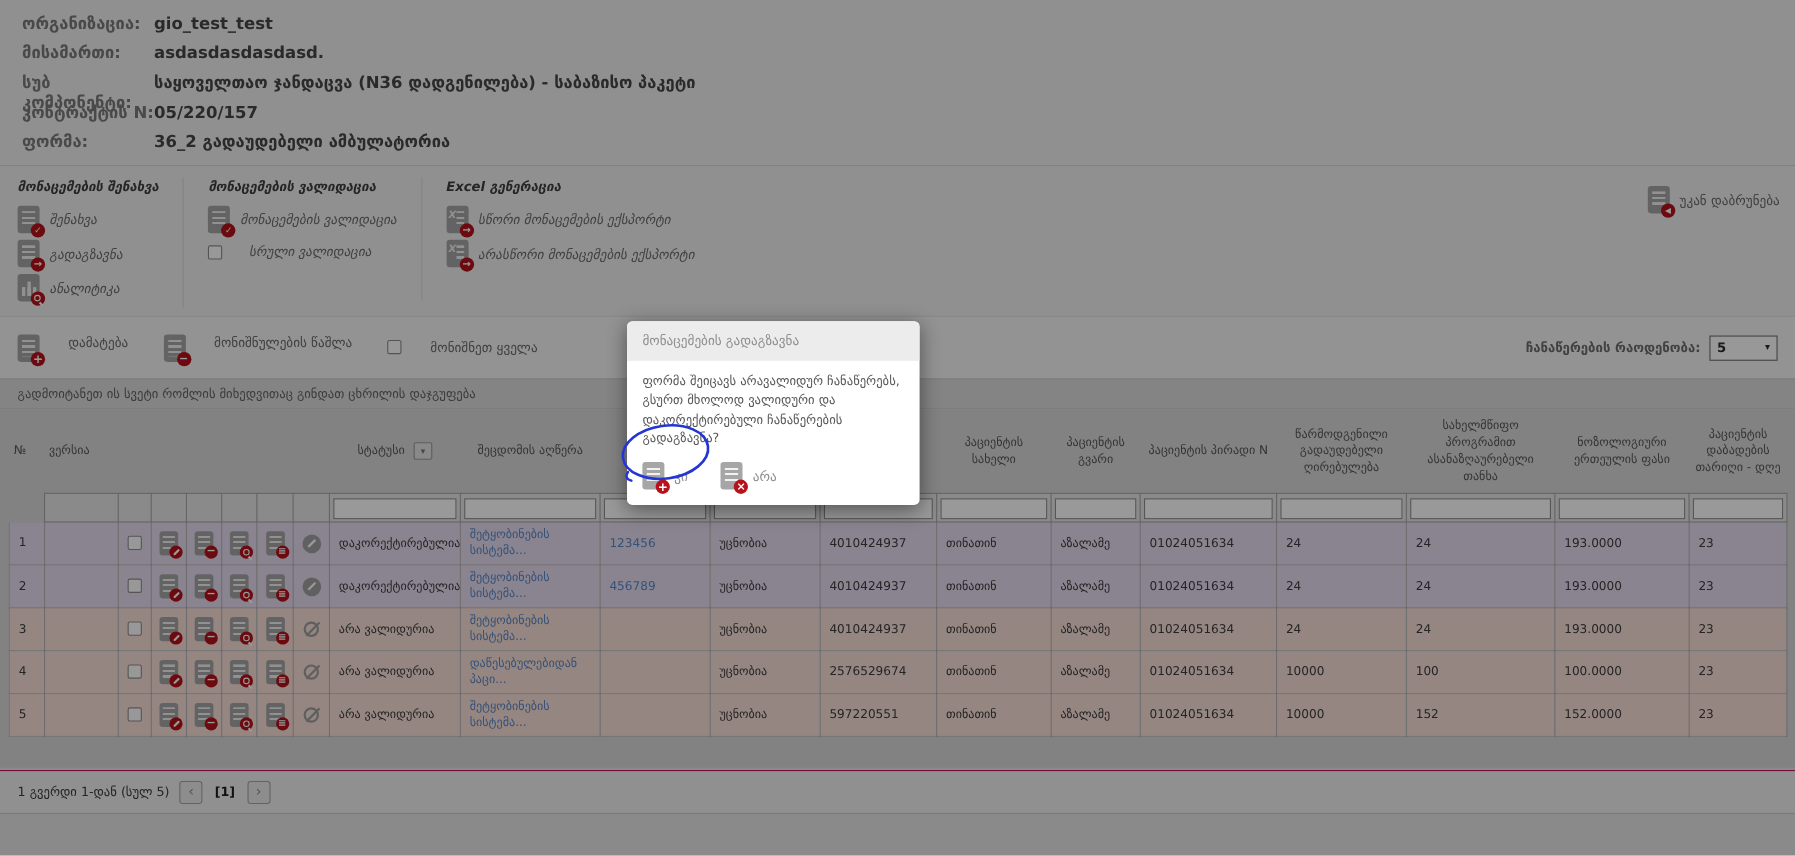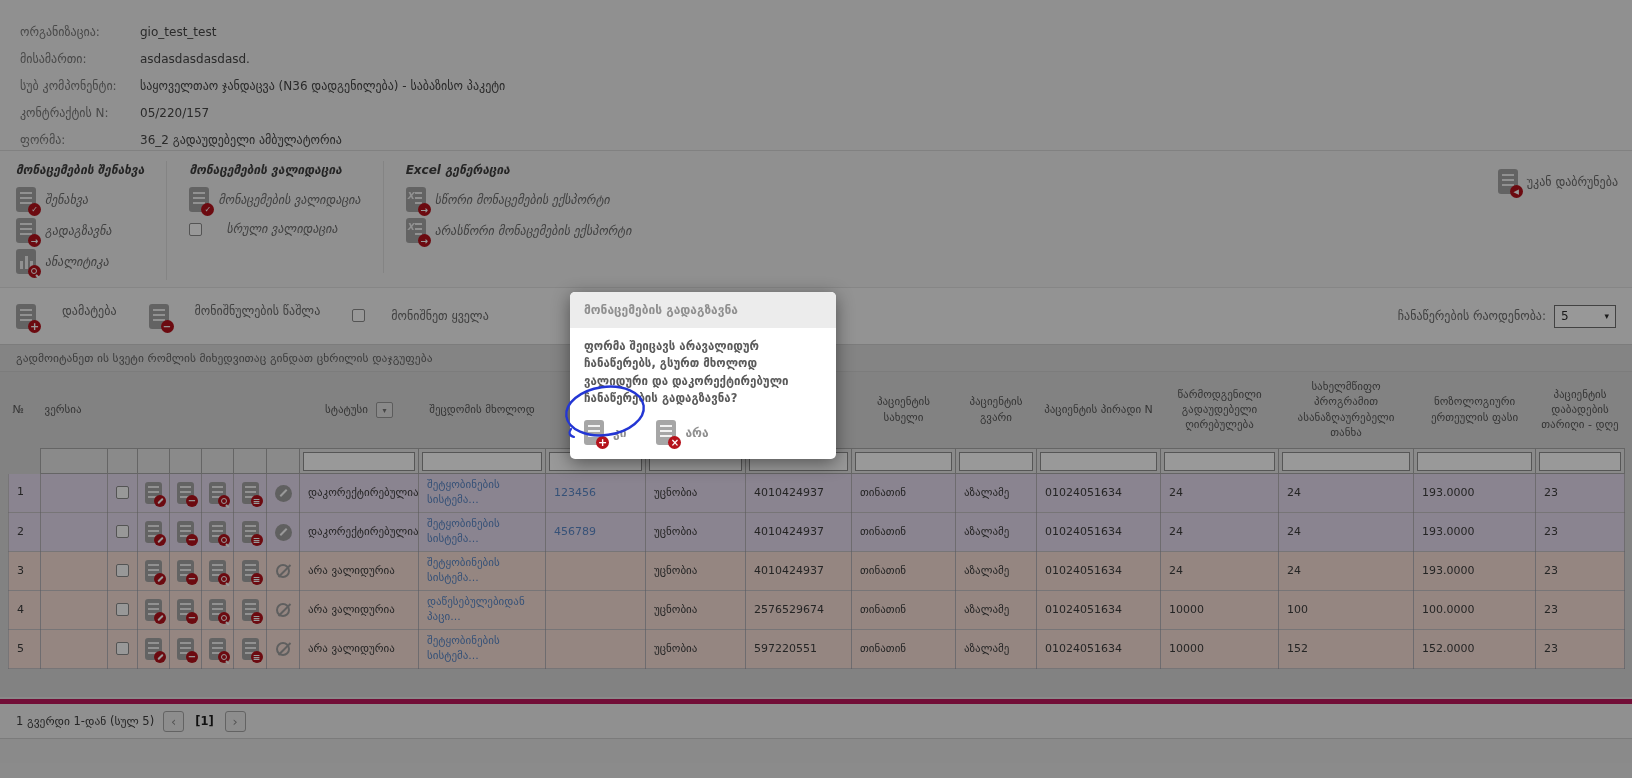--- a/index.html
+++ b/index.html
@@ -5,21 +5,21 @@
   * { box-sizing: border-box; }
   body { margin: 0; }
   .page {
     position: relative; width: 1632px; height: 778px;
     background: #e7e7e7; overflow: hidden;
     font-family: "DejaVu Sans", sans-serif;
   }
 
   
   .info-panel { height: 150px; background: #f0f0f0; padding-top: 12px; }
-  .info-row { display: flex; height: 27px; align-items: flex-end; padding-left: 20px; font-size: 12px; }
+  .info-row { display: flex; height: 27px; align-items: flex-start; padding-left: 20px; font-size: 15px; font-weight: bold; }
   .info-label { width: 120px; color: #7a7a7a; flex: none; }
   .info-value { color: #474747; }
 
   
   .icon-doc { position: relative; display: inline-block; width: 20px; height: 25px; background: #a6a6a6; border-radius: 3px; flex: none; }
   .icon-doc::before { content: ""; position: absolute; left: 4px; right: 4px; top: 5px; height: 15px;
     background: repeating-linear-gradient(to bottom, #f2f2f2 0 2px, transparent 2px 5px); }
   .icon-doc.sm { width: 17px; height: 22px; }
   .icon-doc.sm::before { left: 3px; right: 3px; top: 4px; height: 13px; }
   .icon-doc.excel::before { left: 9px; }
@@ -55,21 +55,21 @@
   .tgroup { padding-right: 22px; margin-right: 22px; border-right: 1px solid #dcdcdc; min-height: 112px; font-style: italic; }
   .tgroup.last { border-right: none; }
   .tgroup-title { font-weight: bold; font-size: 12px; color: #3f3f3f; margin: 2px 0 10px; }
   .tool-btn { display: flex; align-items: center; gap: 9px; margin-bottom: 6px; cursor: pointer; color: #6d6d6d; font-size: 12px; }
   .chk-row { display: flex; align-items: center; gap: 24px; color: #6d6d6d; font-size: 12px; margin-top: 10px; cursor: pointer; }
   .back-btn { position: absolute; right: 14px; top: 18px; display: flex; align-items: center; gap: 9px; color: #6d6d6d; font-size: 12px; cursor: pointer; }
 
   
   .action-bar { height: 57px; background: #f5f5f5; border-top: 1px solid #e0e0e0; display: flex; align-items: center; padding: 0 16px; }
   .action-btn { display: flex; align-items: flex-start; gap: 26px; margin-right: 32px; color: #6d6d6d; font-size: 12px; cursor: pointer; }
-  .records { margin-left: auto; display: flex; align-items: center; gap: 8px; color: #6d6d6d; font-size: 12px; }
+  .records { margin-left: auto; display: flex; align-items: center; gap: 8px; color: #6d6d6d; font-size: 12px; font-weight: bold; }
   .select-box { width: 62px; height: 23px; border: 1px solid #6f6f6f; background: #fdfdfd; display: flex; align-items: center; justify-content: space-between; padding: 0 6px; font-size: 12px; color: #2e2e2e; cursor: pointer; }
   .select-caret { font-size: 9px; color: #2e2e2e; }
 
   
   .group-bar { height: 28px; background: #dcdcdc; border-top: 1px solid #cfcfcf; border-bottom: 1px solid #cfcfcf; display: flex; align-items: center; padding: 0 16px; font-size: 11.5px; color: #666; }
 
   
   .table-wrap { background: #d9d9d9; padding: 0 8px 28px; }
   #grid { border-collapse: collapse; table-layout: fixed; width: 1616px; }
   #grid thead th { height: 76px; font-size: 11px; color: #595959; font-weight: normal; text-align: center; vertical-align: middle; padding: 2px 4px; line-height: 1.4; overflow: hidden; }
@@ -81,27 +81,27 @@
   tr.filter-row input { width: 100%; height: 19px; border: 1px solid #8f8f8f; background: #fff; outline: none; font-size: 11px; padding: 0 4px; }
   #grid tbody td { height: 39px; padding: 2px 8px; font-size: 11px; color: #3d3d3d; border-right: 1px solid rgba(110,100,115,0.30); border-bottom: 1px solid rgba(110,100,115,0.18); overflow: hidden; line-height: 1.35; }
   #grid tbody td:first-child { border-left: 1px solid rgba(110,100,115,0.18); }
   tr.r-valid td { background: #e7dcf0; }
   tr.r-invalid td { background: #f9e0d8; }
   #grid td.c-center { text-align: center; padding: 2px 2px; }
   #grid td.link { color: #5b88c7; cursor: pointer; }
   #grid .icon-doc { vertical-align: middle; }
 
   
-  .footer { height: 40px; background: #f0f0f0; border-top: 5px solid #be185d; border-bottom: 1px solid #cdcdcd; display: flex; align-items: center; padding: 0 16px; gap: 9px; font-size: 11.5px; color: #3d3d3d; margin-top: 2px; }
+  .footer { height: 40px; background: #f0f0f0; border-top: 1px solid #be185d; border-bottom: 1px solid #cdcdcd; display: flex; align-items: center; padding: 0 16px; gap: 9px; font-size: 11.5px; color: #3d3d3d; margin-top: 2px; }
   .pg-btn { width: 21px; height: 21px; border: 1px solid #a5a5a5; border-radius: 3px; background: #ececec; color: #8a8a8a; display: flex; align-items: center; justify-content: center; font-size: 13px; cursor: pointer; }
   .pg-current { font-weight: bold; color: #1d1d1d; margin: 0 2px; }
 
   
   .overlay { position: absolute; inset: 0; background: rgba(0,0,0,0.40); z-index: 40; }
-  .modal { position: absolute; left: 570px; top: 292px; width: 266px; background: #fff; border-radius: 5px; box-shadow: 0 4px 18px rgba(0,0,0,0.45); z-index: 50; overflow: hidden; font-weight: bold; }
+  .modal { position: absolute; left: 570px; top: 292px; width: 266px; background: #fff; border-radius: 5px; box-shadow: 0 4px 18px rgba(0,0,0,0.45); z-index: 50; overflow: hidden; }
   .modal-header { height: 36px; background: #ececec; display: flex; align-items: center; padding: 0 14px; font-size: 12px; color: #8f8f8f; }
   .modal-body { padding: 10px 14px 14px; }
   .modal-msg { font-size: 11.5px; color: #5a5a5a; line-height: 1.5; }
   .modal-actions { display: flex; align-items: center; gap: 30px; margin-top: 13px; }
   .modal-btn { display: flex; align-items: center; gap: 9px; color: #8f8f8f; font-size: 12px; cursor: pointer; }
   .annotation { position: absolute; left: 561px; top: 381px; z-index: 60; pointer-events: none; }
 </style>
 </head>
 <body>
 
@@ -249,21 +249,21 @@
           <tr>
             <th class="h-left">№</th>
             <th class="h-left">ვერსია</th>
             <th></th>
             <th></th>
             <th></th>
             <th></th>
             <th></th>
             <th></th>
             <th><span>სტატუსი</span><span class="hfilter">▾</span></th>
-            <th>შეცდომის მხოლოდ</th>
+            <th>შეცდომის აღწერა</th>
             <th></th>
             <th></th>
             <th class="h-bottom">კოდი</th>
             <th>პაციენტის სახელი</th>
             <th>პაციენტის გვარი</th>
             <th>პაციენტის პირადი N</th>
             <th>წარმოდგენილი გადაუდებელი ღირებულება</th>
             <th>სახელმწიფო პროგრამით ასანაზღაურებელი თანხა</th>
             <th>ნოზოლოგიური ერთეულის ფასი</th>
             <th>პაციენტის დაბადების თარიღი - დღე</th>

